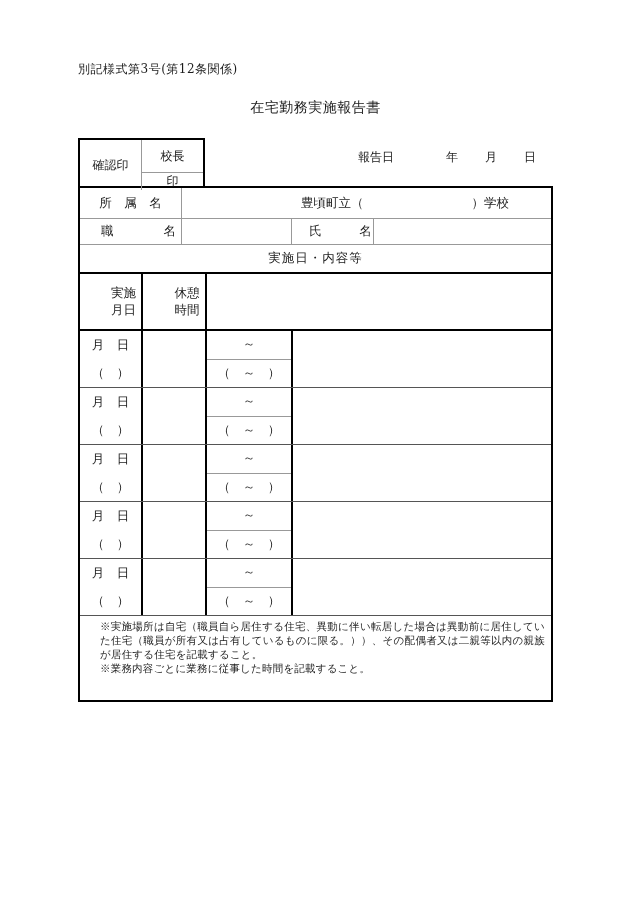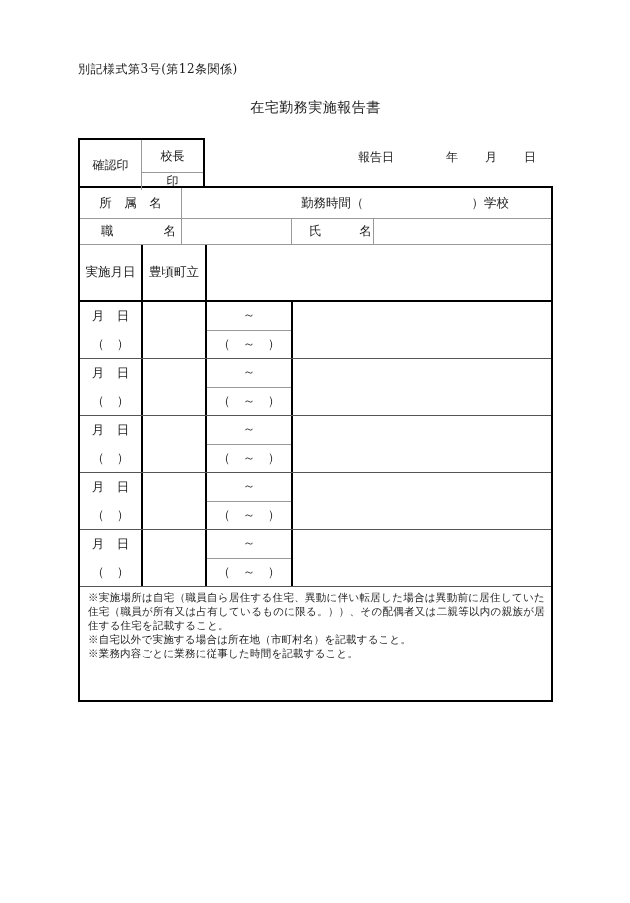--- a/index.html
+++ b/index.html
@@ -73,31 +73,31 @@
   .row-name > div { display:flex; align-items:center; justify-content:center;padding-left:16px; }
   .row-name .br { border-right:1px solid #999; }
   .section-band {
     height:29px; border-bottom:2px solid #000;
     display:flex; align-items:center; justify-content:center;
     letter-spacing:1px;
   }
   .grid4 { display:grid; grid-template-columns:63px 64px 86px auto; }
   .vline { border-right:2px solid #000; }
   .header-row { height:57px; border-bottom:2px solid #000; }
-  .header-row .hcell { display:flex; align-items:center; justify-content:center; text-align:center; }
+  .header-row .hcell { display:flex; align-items:center; justify-content:center; text-align:center;padding-left:26px; }
   .split-col { display:flex; flex-direction:column; }
   .split-col .half { flex:1; display:flex; align-items:center; justify-content:center; }
   .split-col .half.div { border-bottom:1px solid #999; }
 
   .data-row { height:57px; border-bottom:1px solid #555; }
   .data-row .dcell { display:flex; flex-direction:column; }
   .data-row .dhalf { flex:1; display:flex; align-items:center; justify-content:center; }
 
   .notes-cell {
-    flex:1; padding:3px 6px 0 8px;
+    flex:1; padding:3px 6px 0 20px;
     font-size:10.5px; line-height:14px;
     letter-spacing:0.2px;
   }
   .notes-cell p { margin:0; text-align:justify; }
 </style>
 </head>
 <body>
 
 <div class="page">
 
@@ -118,37 +118,38 @@
       <div class="stamp-role">校長</div>
       <div class="stamp-seal">印</div>
     </div>
   </div>
 
   <div class="main-table">
 
     <div class="row-affiliation">
       <div class="cell-label">所　属　名</div>
       <div class="affiliation-value">
-        <span>勤務時間（</span>
+        <span>豊頃町立（</span>
         <span class="blank-gap"></span>
         <span>）学校</span>
       </div>
     </div>
 
     <div class="row-name">
       <div class="br">職　　　　名</div>
       <div class="br"></div>
       <div class="br">氏　　　名</div>
       <div></div>
     </div>
 
+    <div class="section-band">実施日・内容等</div>
 
     <div class="header-row grid4">
       <div class="hcell vline">実施月日</div>
-      <div class="hcell vline">豊頃町立</div>
+      <div class="hcell vline">休憩時間</div>
     </div>
 
     <div class="data-row grid4">
       <div class="dcell vline">
         <div class="dhalf">月　日</div>
         <div class="dhalf">（　）</div>
       </div>
       <div class="vline"></div>
       <div class="dcell vline">
         <div class="dhalf" style="border-bottom:1px solid #999;">～</div>
@@ -204,18 +205,17 @@
       <div class="vline"></div>
       <div class="dcell vline">
         <div class="dhalf" style="border-bottom:1px solid #999;">～</div>
         <div class="dhalf">（　～　）</div>
       </div>
       <div></div>
     </div>
 
     <div class="notes-cell">
       <p>※実施場所は自宅（職員自ら居住する住宅、異動に伴い転居した場合は異動前に居住していた住宅（職員が所有又は占有しているものに限る。））、その配偶者又は二親等以内の親族が居住する住宅を記載すること。</p>
-      <p>※自宅以外で実施する場合は所在地（市町村名）を記載すること。</p>
       <p>※業務内容ごとに業務に従事した時間を記載すること。</p>
     </div>
 
   </div>
 </div>
 
 </body></html>

